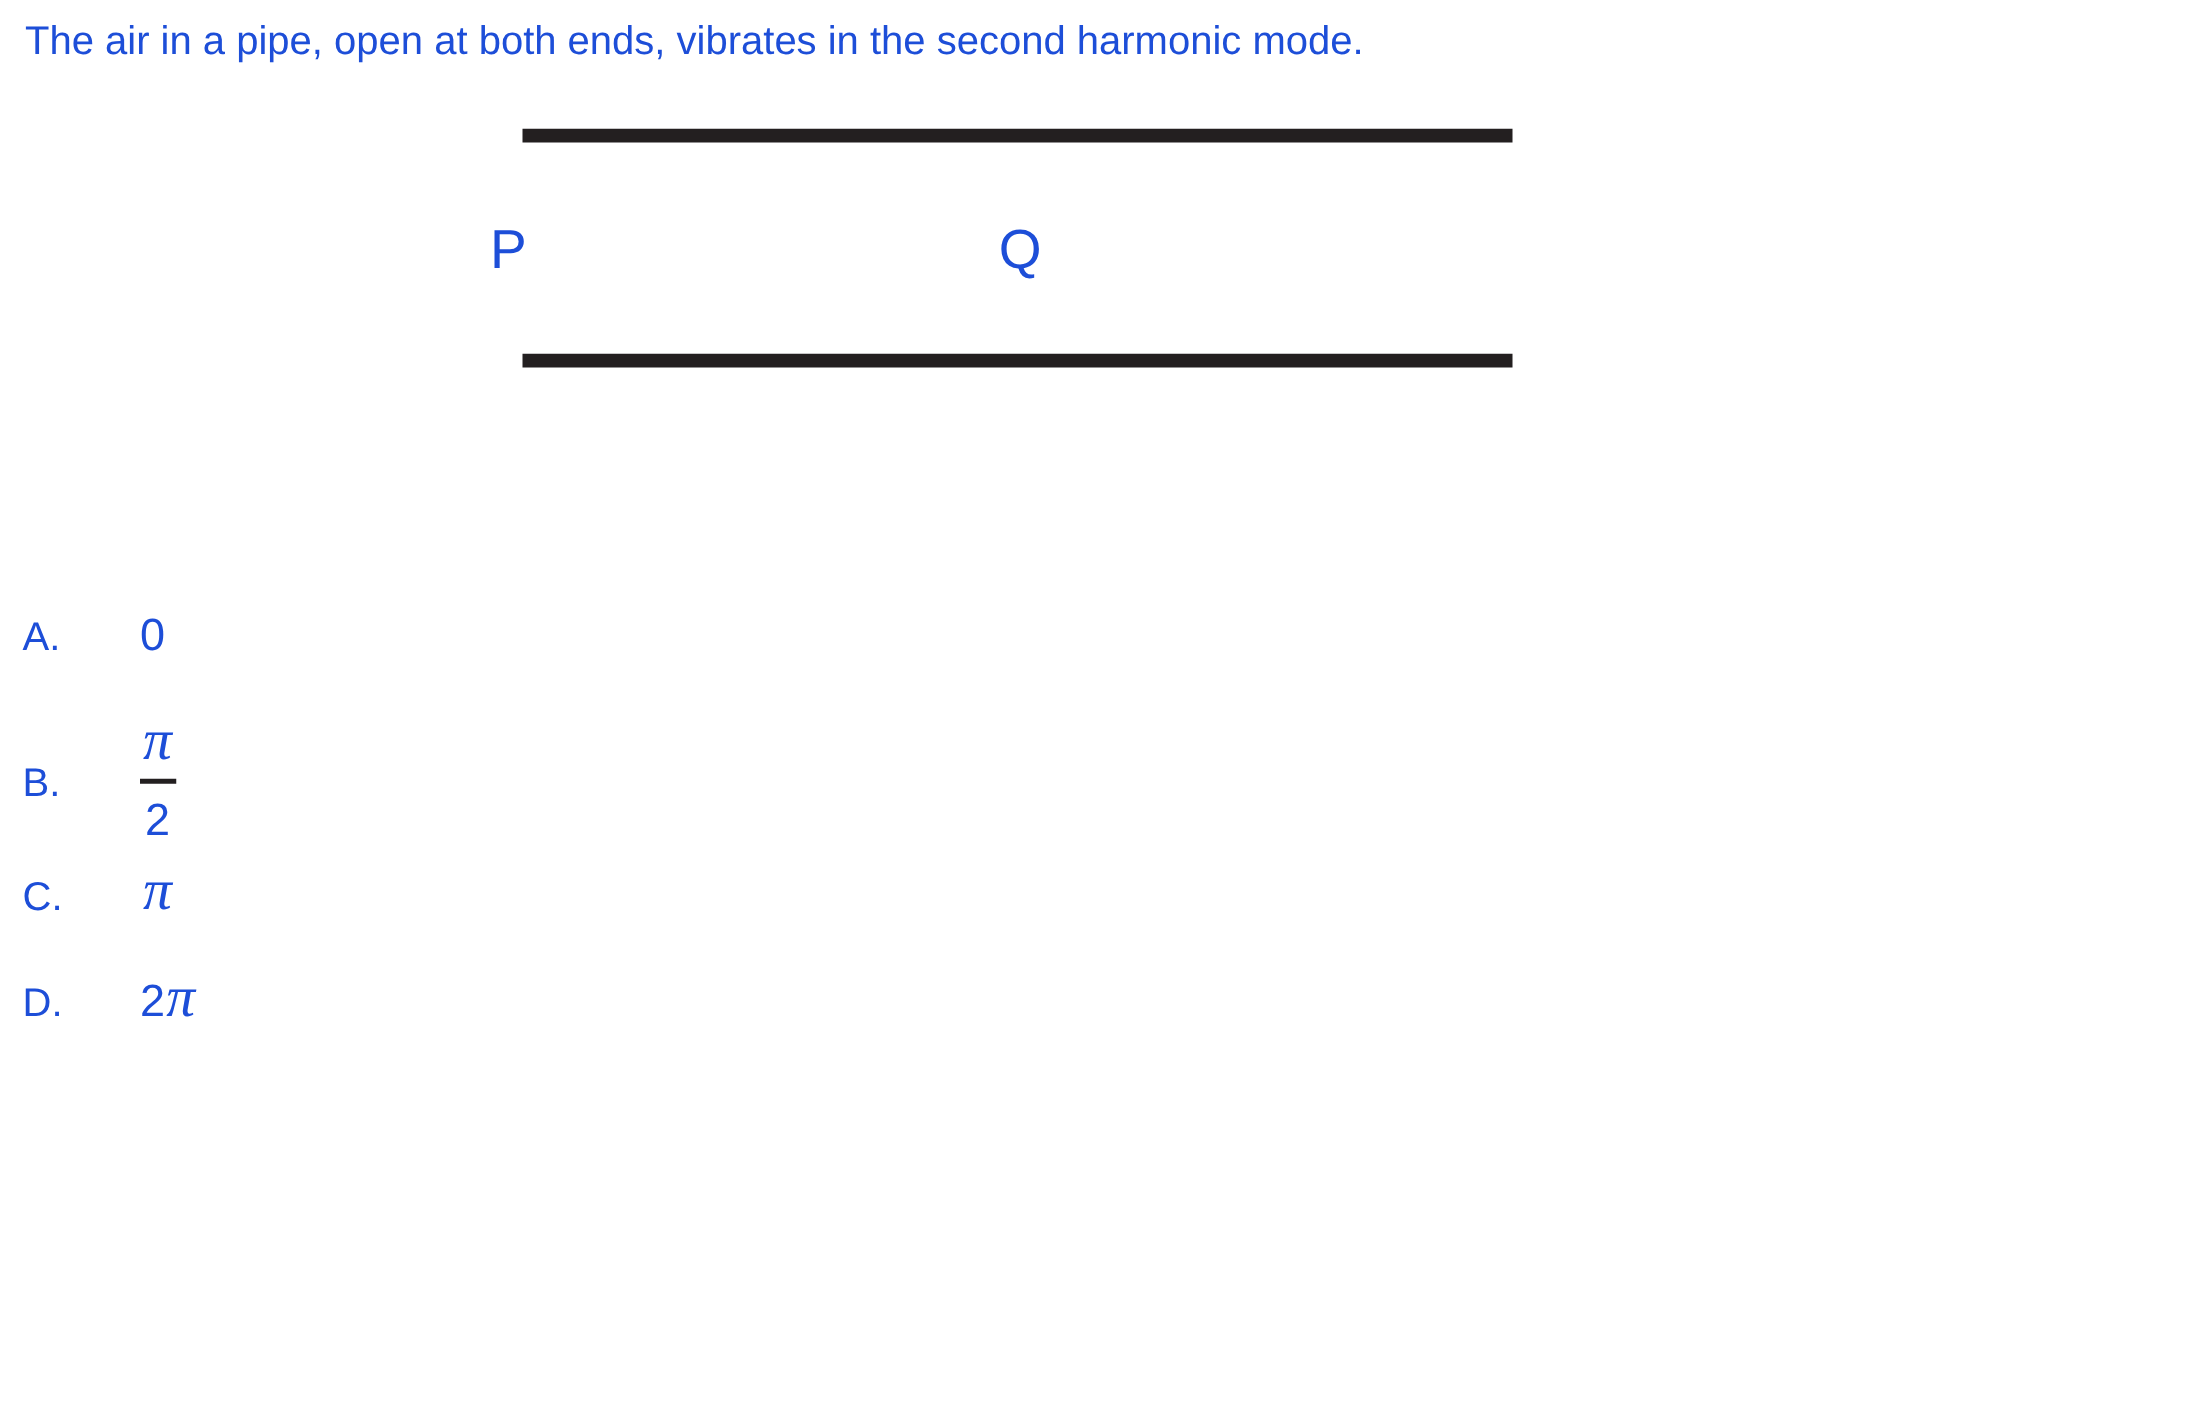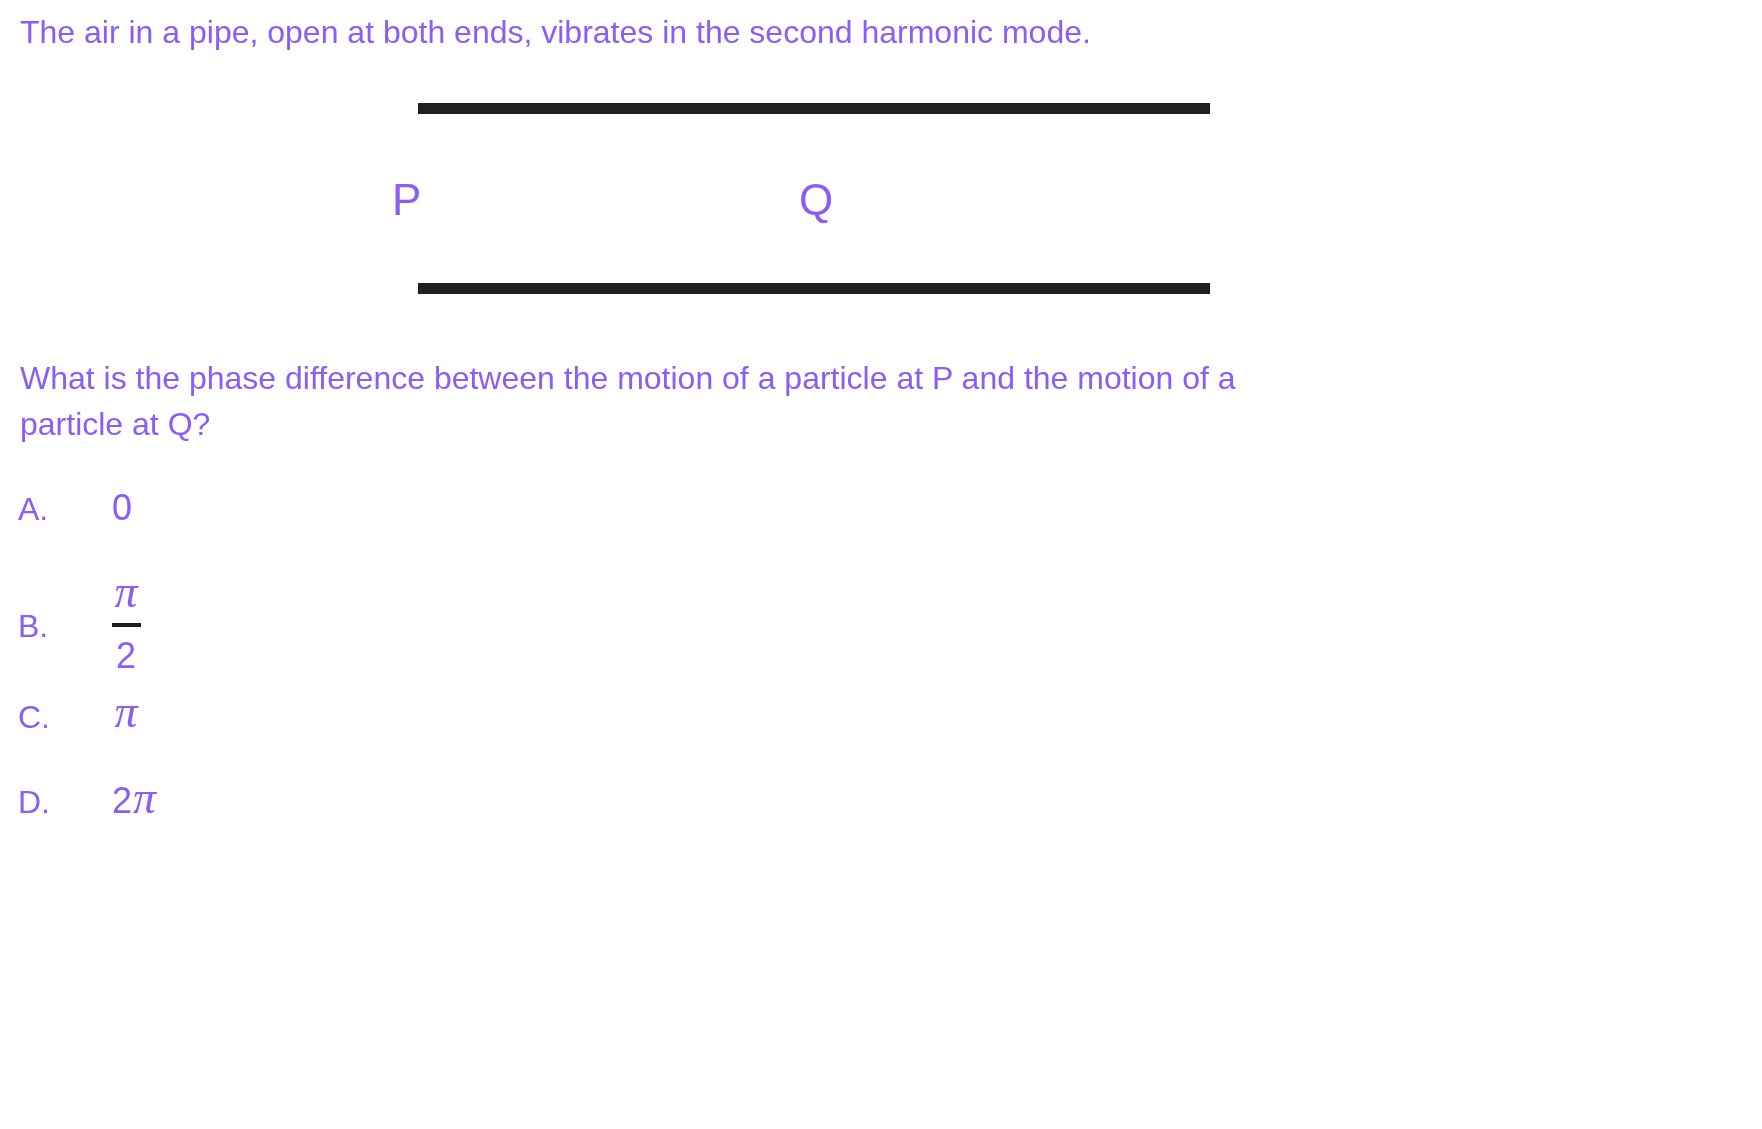--- a/index.html
+++ b/index.html
@@ -5,21 +5,21 @@
   html, body {
     margin: 0;
     padding: 0;
     background: #ffffff;
   }
   .page {
     position: relative;
     width: 1762px;
     height: 834px;
     background: #ffffff;
-    color: #8b5cf6;
+    color: #1d4ed8;
     font-family: "Liberation Sans", "DejaVu Sans", sans-serif;
     overflow: hidden;
   }
   .abs { position: absolute; }
 
   .intro {
     left: 20px;
     top: 13px;
     font-size: 32px;
     line-height: 38px;
@@ -125,24 +125,20 @@
 
   <div class="abs intro">The air in a pipe, open at both ends, vibrates in the second harmonic mode.</div>
 
   <div>
     <div class="abs pipe-wall top"></div>
     <div class="abs pipe-wall bottom"></div>
     <div class="abs point-label p">P</div>
     <div class="abs point-label q">Q</div>
   </div>
 
-  <div class="abs question">
-    <span class="qline">What is the phase difference between the motion of a particle at P and the motion of a</span>
-    <span class="qline">particle at Q?</span>
-  </div>
 
   <div class="abs opt-letter a">A.</div>
   <div class="abs opt-value a">0</div>
 
   <div class="abs opt-letter b">B.</div>
   <div>
     <div class="abs pi frac-num">π</div>
     <div class="abs frac-bar"></div>
     <div class="abs frac-den">2</div>
   </div>

